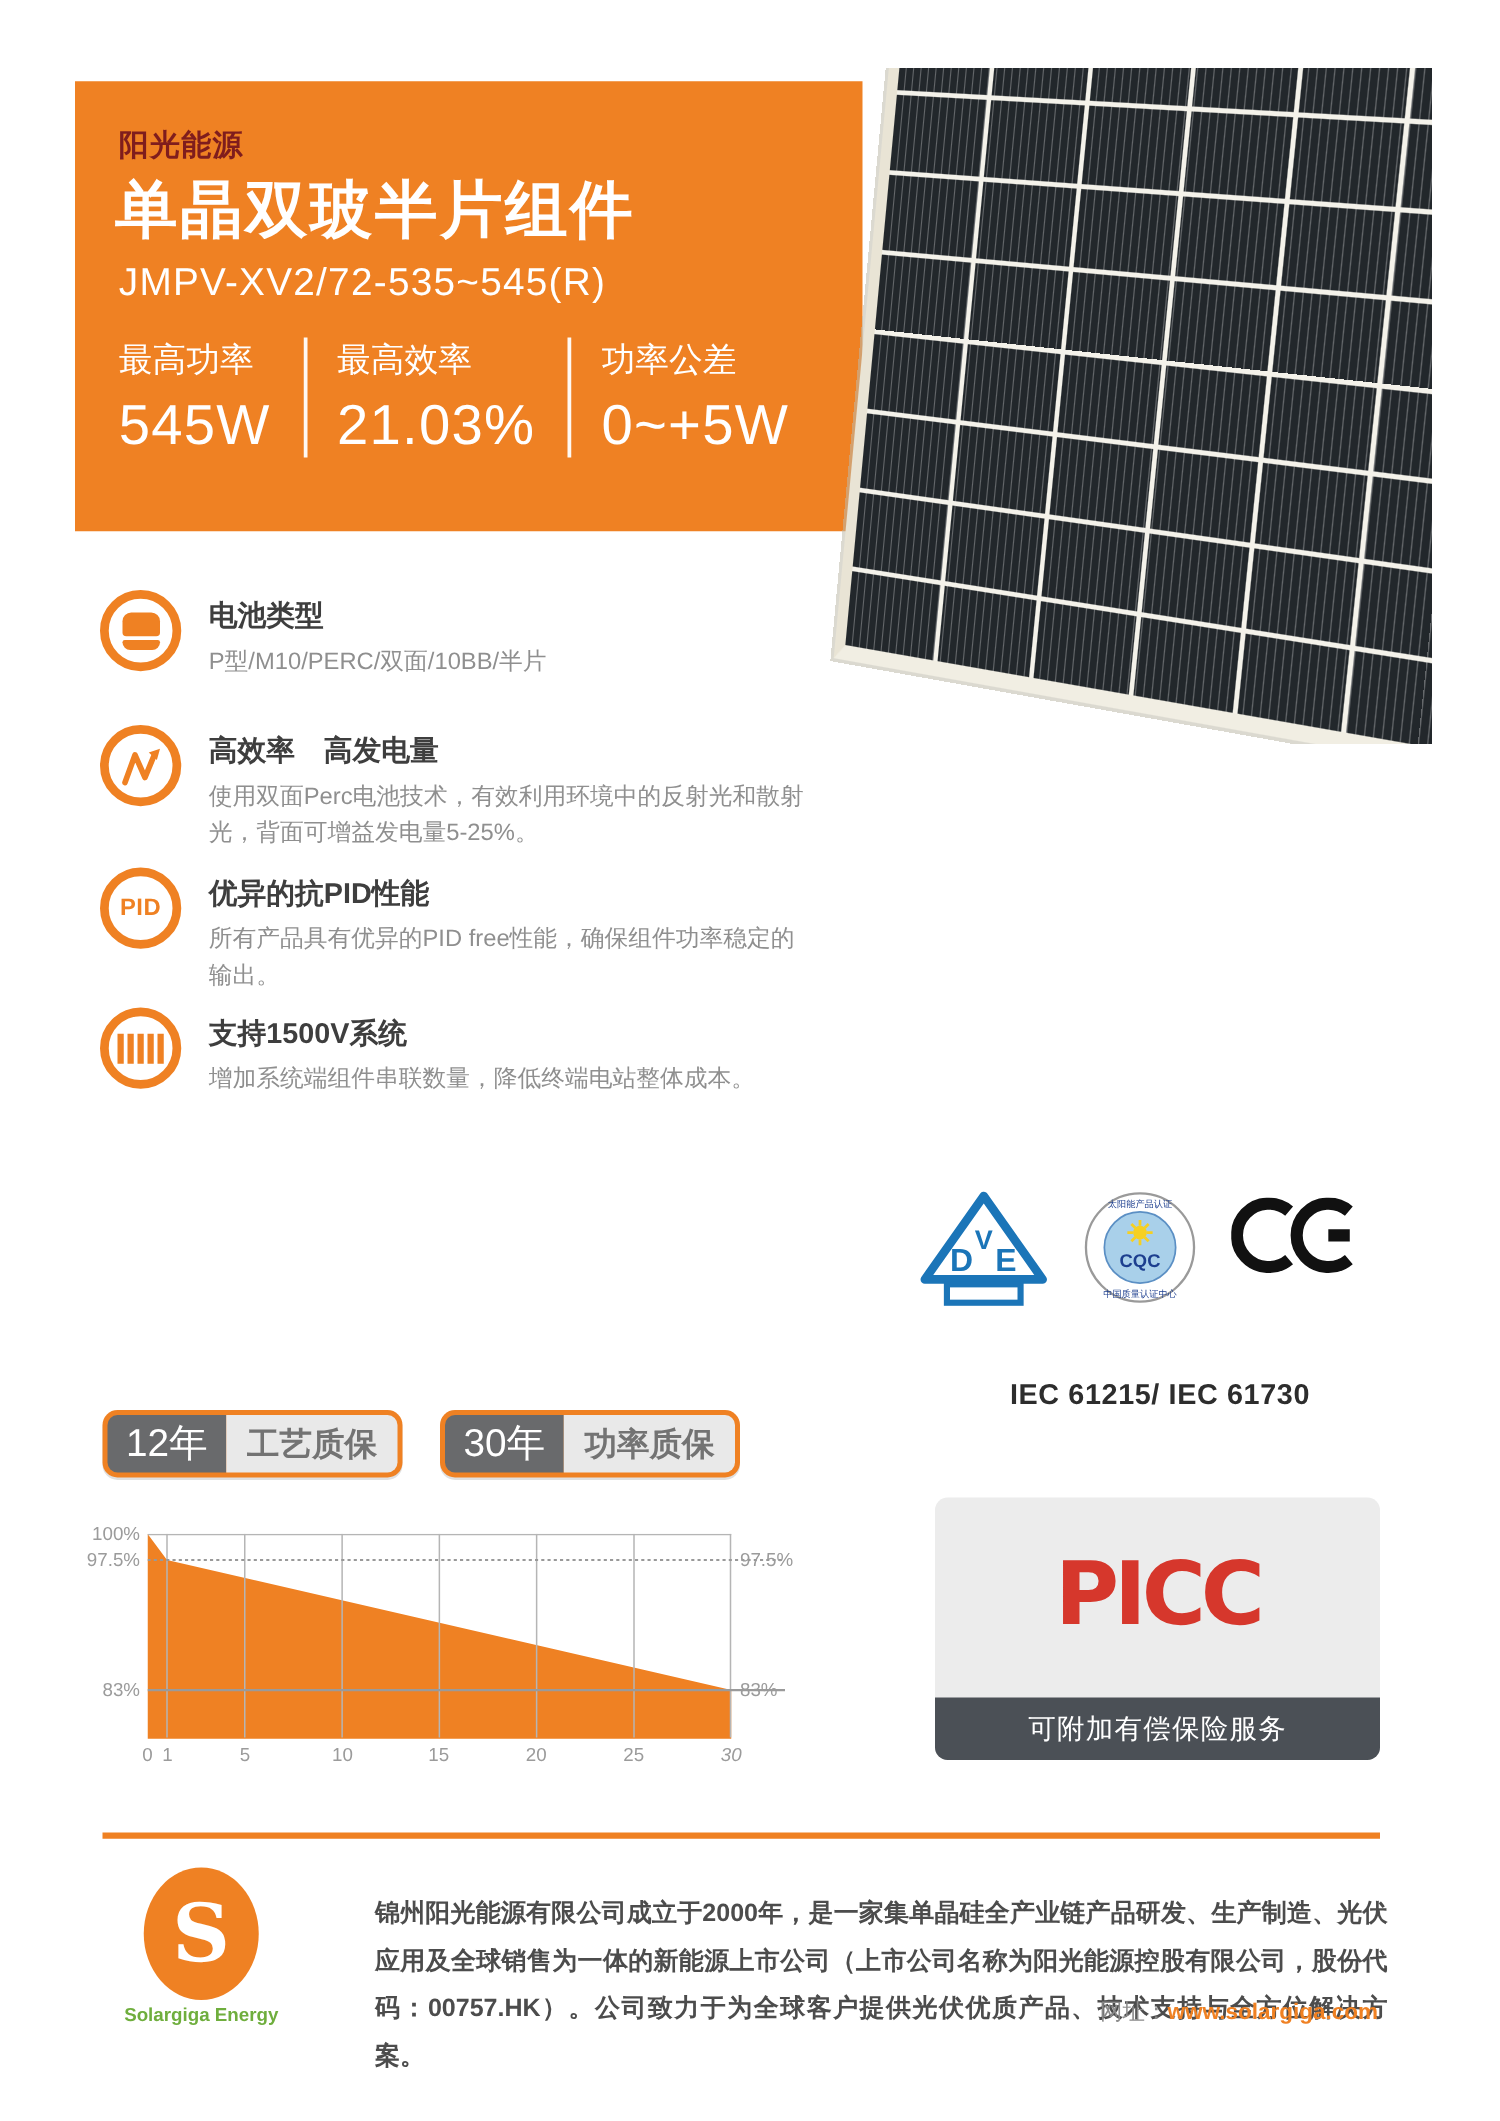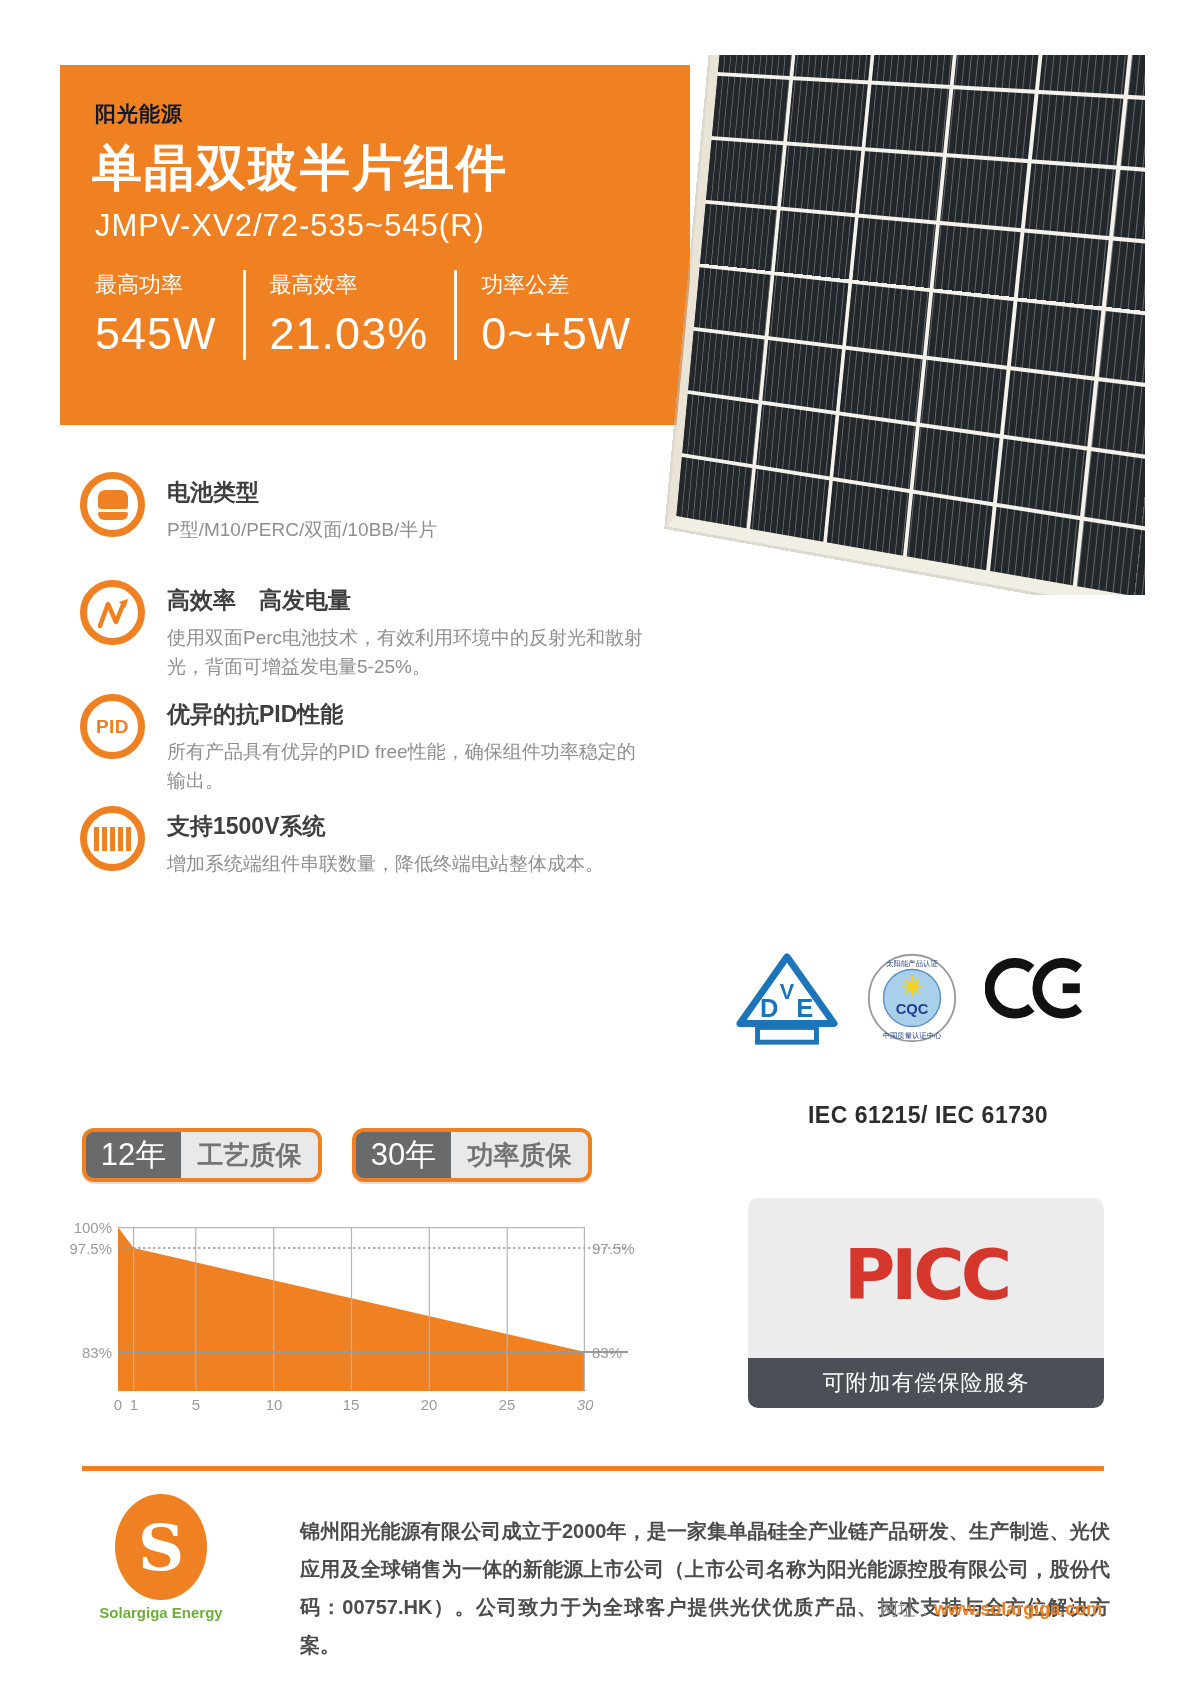--- a/index.html
+++ b/index.html
@@ -7,27 +7,27 @@
     --txt-dark:#3e3e3e;
     --txt-gray:#8f8f8f;
     --axis-gray:#9b9b9b;
   }
   *{box-sizing:border-box;}
   body{margin:0;background:#ffffff;font-family:"Liberation Sans","DejaVu Sans",sans-serif;}
   .page{position:relative;width:1200px;height:1697px;background:#fff;overflow:hidden;}
 
   
   .orange-block{position:absolute;left:60px;top:65px;width:630px;height:360px;background:var(--orange);z-index:1;}
-  .brand{position:absolute;left:35px;top:35px;font-size:21px;color:#0f172a;font-weight:bold;letter-spacing:1px;}
+  .brand{position:absolute;left:35px;top:35px;font-size:24px;color:#7f1d1d;font-weight:bold;letter-spacing:1px;}
   .main-title{position:absolute;left:32px;top:70px;font-size:50px;color:#fff;font-weight:bold;letter-spacing:2px;}
   .model{position:absolute;left:35px;top:143px;font-size:31px;color:#fff;font-weight:normal;letter-spacing:1px;}
   .stats{position:absolute;left:35px;top:205px;display:flex;}
   .stat{padding-right:26px;}
   .stat + .stat{border-left:3px solid rgba(255,255,255,.95);padding-left:24px;}
-  .stat-label{font-size:22px;color:#fff;margin-bottom:8px;}
+  .stat-label{font-size:27px;color:#fff;margin-bottom:8px;}
   .stat-value{font-size:45px;color:#fff;font-weight:normal;letter-spacing:1px;}
 
   
   .panel-clip{position:absolute;left:622px;top:55px;width:523px;height:540px;overflow:hidden;z-index:2;}
   .solar-panel{
     position:absolute;left:35px;top:-20px;width:580px;height:540px;
     transform:perspective(1300px) rotateY(-18deg) rotate(6deg);
     background-color:#22272b;
     background-image:
       repeating-linear-gradient(0deg, transparent 0 64px, #f4f2ea 64px 68px),

